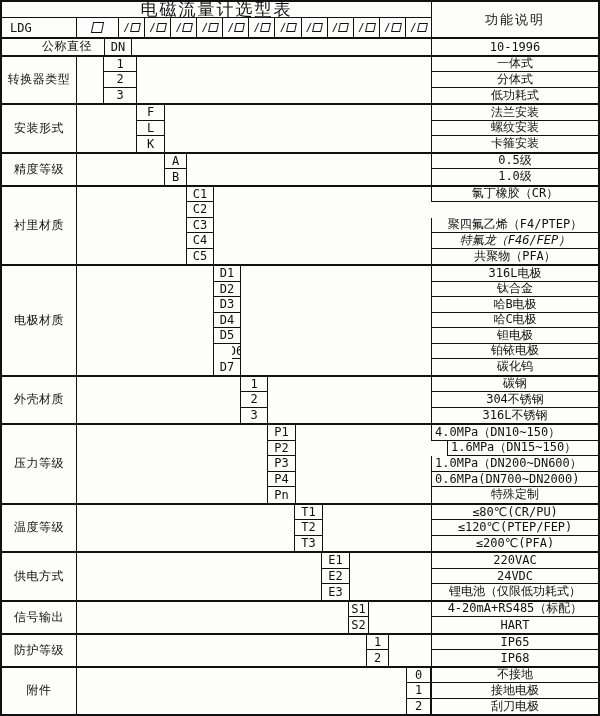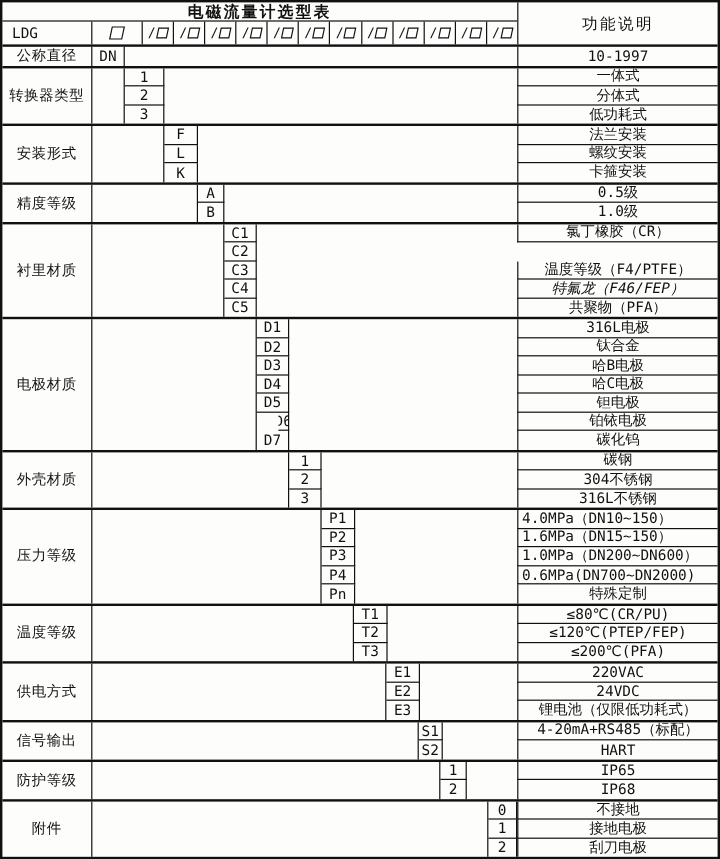--- a/index.html
+++ b/index.html
@@ -10,21 +10,21 @@
     border:2px solid #111;
     background:#fdfdfc;
     color:#111;
     display:flex; flex-direction:column;
     font-family:"DejaVu Sans Mono","DejaVu Sans","Liberation Sans",sans-serif;
   }
   .head { flex:none; height:35px; display:grid; grid-template-columns:1fr 167px; grid-template-rows:16px 19px; }
   .title-cell {
     grid-area:1/1/2/2; border-bottom:1px solid #111;
     display:flex; align-items:center; justify-content:center;
-    font-size:13px; letter-spacing:2px; font-weight:bold;
+    font-size:17px; letter-spacing:2px; font-weight:normal;
   }
   .desc-head {
     grid-area:1/2/3/3; border-left:1px solid #111;
     display:flex; align-items:center; justify-content:center;
     font-size:13px; letter-spacing:2px;
   }
   .ldg-row { grid-area:2/1/3/2; display:flex; }
   .ldg-label { width:75px; flex:none; border-right:1px solid #111; display:flex; align-items:center; padding-left:8px; font-size:12px; }
   .ldg-first { width:42px; flex:none; border-right:1px solid #111; display:flex; align-items:center; justify-content:center; }
   .ldg-cell { flex:1; border-right:1px solid #111; display:flex; align-items:center; justify-content:center; gap:1px; font-size:11px; }
@@ -97,25 +97,25 @@
           <span class="cbox"></span>
         </div>
         <div class="ldg-cell">
           <span>/</span>
           <span class="cbox"></span>
         </div>
       </div>
     <div class="desc-head">功能说明</div>
   </div>
 
-<div class="section" style="flex-grow: 1; flex-basis: 0px; grid-template-columns: 75px 0px 27px 1fr 167px; grid-template-rows: repeat(1, 1fr);">
+<div class="section" style="flex-grow: 1; flex-basis: 0px; grid-template-columns: 75px 0px 27px 1fr 167px; grid-template-rows: repeat(1, 1fr); padding-left: 28px;">
       <div class="cell label-cell" style="grid-area: 1 / 1 / -1 / 2;">公称直径</div>
       <div class="cell filler-cell" style="grid-area: 1 / 4 / -1 / 5;"></div>
       <div class="cell code-cell last" style="grid-area: 1 / 3 / 2 / 4;">DN</div>
-      <div class="cell desc-cell last" style="grid-area: 1 / 5 / 2 / 6;">10-1997</div>
+      <div class="cell desc-cell last" style="grid-area: 1 / 5 / 2 / 6;">10-1996</div>
     </div>
     <div class="section" style="flex-grow: 3; flex-basis: 0px; grid-template-columns: 75px 27px 33px 1fr 167px; grid-template-rows: repeat(3, 1fr);">
       <div class="cell label-cell" style="grid-area: 1 / 1 / -1 / 2;">转换器类型</div>
       <div class="cell indent-cell" style="grid-area: 1 / 2 / -1 / 3;"></div>
       <div class="cell filler-cell" style="grid-area: 1 / 4 / -1 / 5;"></div>
       <div class="cell code-cell" style="grid-area: 1 / 3 / 2 / 4;">1</div>
       <div class="cell desc-cell" style="grid-area: 1 / 5 / 2 / 6;">一体式</div>
       <div class="cell code-cell" style="grid-area: 2 / 3 / 3 / 4;">2</div>
       <div class="cell desc-cell" style="grid-area: 2 / 5 / 3 / 6;">分体式</div>
       <div class="cell code-cell last" style="grid-area: 3 / 3 / 4 / 4;">3</div>
@@ -142,21 +142,21 @@
       <div class="cell desc-cell last" style="grid-area: 2 / 5 / 3 / 6;">1.0级</div>
     </div>
     <div class="section" style="flex-grow: 5; flex-basis: 0px; grid-template-columns: 75px 110px 27px 1fr 167px; grid-template-rows: repeat(5, 1fr);">
       <div class="cell label-cell" style="grid-area: 1 / 1 / -1 / 2;">衬里材质</div>
       <div class="cell indent-cell" style="grid-area: 1 / 2 / -1 / 3;"></div>
       <div class="cell filler-cell" style="grid-area: 1 / 4 / -1 / 5;"></div>
       <div class="cell code-cell" style="grid-area: 1 / 3 / 2 / 4;">C1</div>
       <div class="cell desc-cell" style="grid-area: 1 / 5 / 2 / 6;">氯丁橡胶（CR）</div>
       <div class="cell code-cell" style="grid-area: 2 / 3 / 3 / 4;">C2</div>
       <div class="cell code-cell" style="grid-area: 3 / 3 / 4 / 4;">C3</div>
-      <div class="cell desc-cell" style="grid-area: 3 / 5 / 4 / 6;">温度等级（F4/PTFE）</div>
+      <div class="cell desc-cell" style="grid-area: 3 / 5 / 4 / 6;">聚四氟乙烯（F4/PTEP）</div>
       <div class="cell code-cell" style="grid-area: 4 / 3 / 5 / 4;">C4</div>
       <div class="cell desc-cell" style="grid-area: 4 / 5 / 5 / 6; font-style: italic;">特氟龙（F46/FEP）</div>
       <div class="cell code-cell last" style="grid-area: 5 / 3 / 6 / 4;">C5</div>
       <div class="cell desc-cell last" style="grid-area: 5 / 5 / 6 / 6;">共聚物（PFA）</div>
     </div>
     <div class="section" style="flex-grow: 7; flex-basis: 0px; grid-template-columns: 75px 137px 27px 1fr 167px; grid-template-rows: repeat(7, 1fr);">
       <div class="cell label-cell" style="grid-area: 1 / 1 / -1 / 2;">电极材质</div>
       <div class="cell indent-cell" style="grid-area: 1 / 2 / -1 / 3;"></div>
       <div class="cell filler-cell" style="grid-area: 1 / 4 / -1 / 5;"></div>
       <div class="cell code-cell" style="grid-area: 1 / 3 / 2 / 4;">D1</div>
@@ -185,21 +185,21 @@
       <div class="cell code-cell last" style="grid-area: 3 / 3 / 4 / 4;">3</div>
       <div class="cell desc-cell last" style="grid-area: 3 / 5 / 4 / 6;">316L不锈钢</div>
     </div>
     <div class="section" style="flex-grow: 5; flex-basis: 0px; grid-template-columns: 75px 191px 28px 1fr 167px; grid-template-rows: repeat(5, 1fr);">
       <div class="cell label-cell" style="grid-area: 1 / 1 / -1 / 2;">压力等级</div>
       <div class="cell indent-cell" style="grid-area: 1 / 2 / -1 / 3;"></div>
       <div class="cell filler-cell" style="grid-area: 1 / 4 / -1 / 5;"></div>
       <div class="cell code-cell" style="grid-area: 1 / 3 / 2 / 4;">P1</div>
       <div class="cell desc-cell align-left" style="grid-area: 1 / 5 / 2 / 6;">4.0MPa（DN10~150）</div>
       <div class="cell code-cell" style="grid-area: 2 / 3 / 3 / 4;">P2</div>
-      <div class="cell desc-cell align-left" style="grid-area: 2 / 5 / 3 / 6;">1.6MPa（DN15~150）</div>
+      <div class="cell desc-cell align-left" style="grid-area: 2 / 5 / 3 / 6; margin-left: 16px;">1.6MPa（DN15~150）</div>
       <div class="cell code-cell" style="grid-area: 3 / 3 / 4 / 4;">P3</div>
       <div class="cell desc-cell align-left" style="grid-area: 3 / 5 / 4 / 6;">1.0MPa（DN200~DN600）</div>
       <div class="cell code-cell" style="grid-area: 4 / 3 / 5 / 4;">P4</div>
       <div class="cell desc-cell align-left" style="grid-area: 4 / 5 / 5 / 6;">0.6MPa(DN700~DN2000)</div>
       <div class="cell code-cell last" style="grid-area: 5 / 3 / 6 / 4;">Pn</div>
       <div class="cell desc-cell last" style="grid-area: 5 / 5 / 6 / 6;">特殊定制</div>
     </div>
     <div class="section" style="flex-grow: 3; flex-basis: 0px; grid-template-columns: 75px 218px 28px 1fr 167px; grid-template-rows: repeat(3, 1fr);">
       <div class="cell label-cell" style="grid-area: 1 / 1 / -1 / 2;">温度等级</div>
       <div class="cell indent-cell" style="grid-area: 1 / 2 / -1 / 3;"></div>

